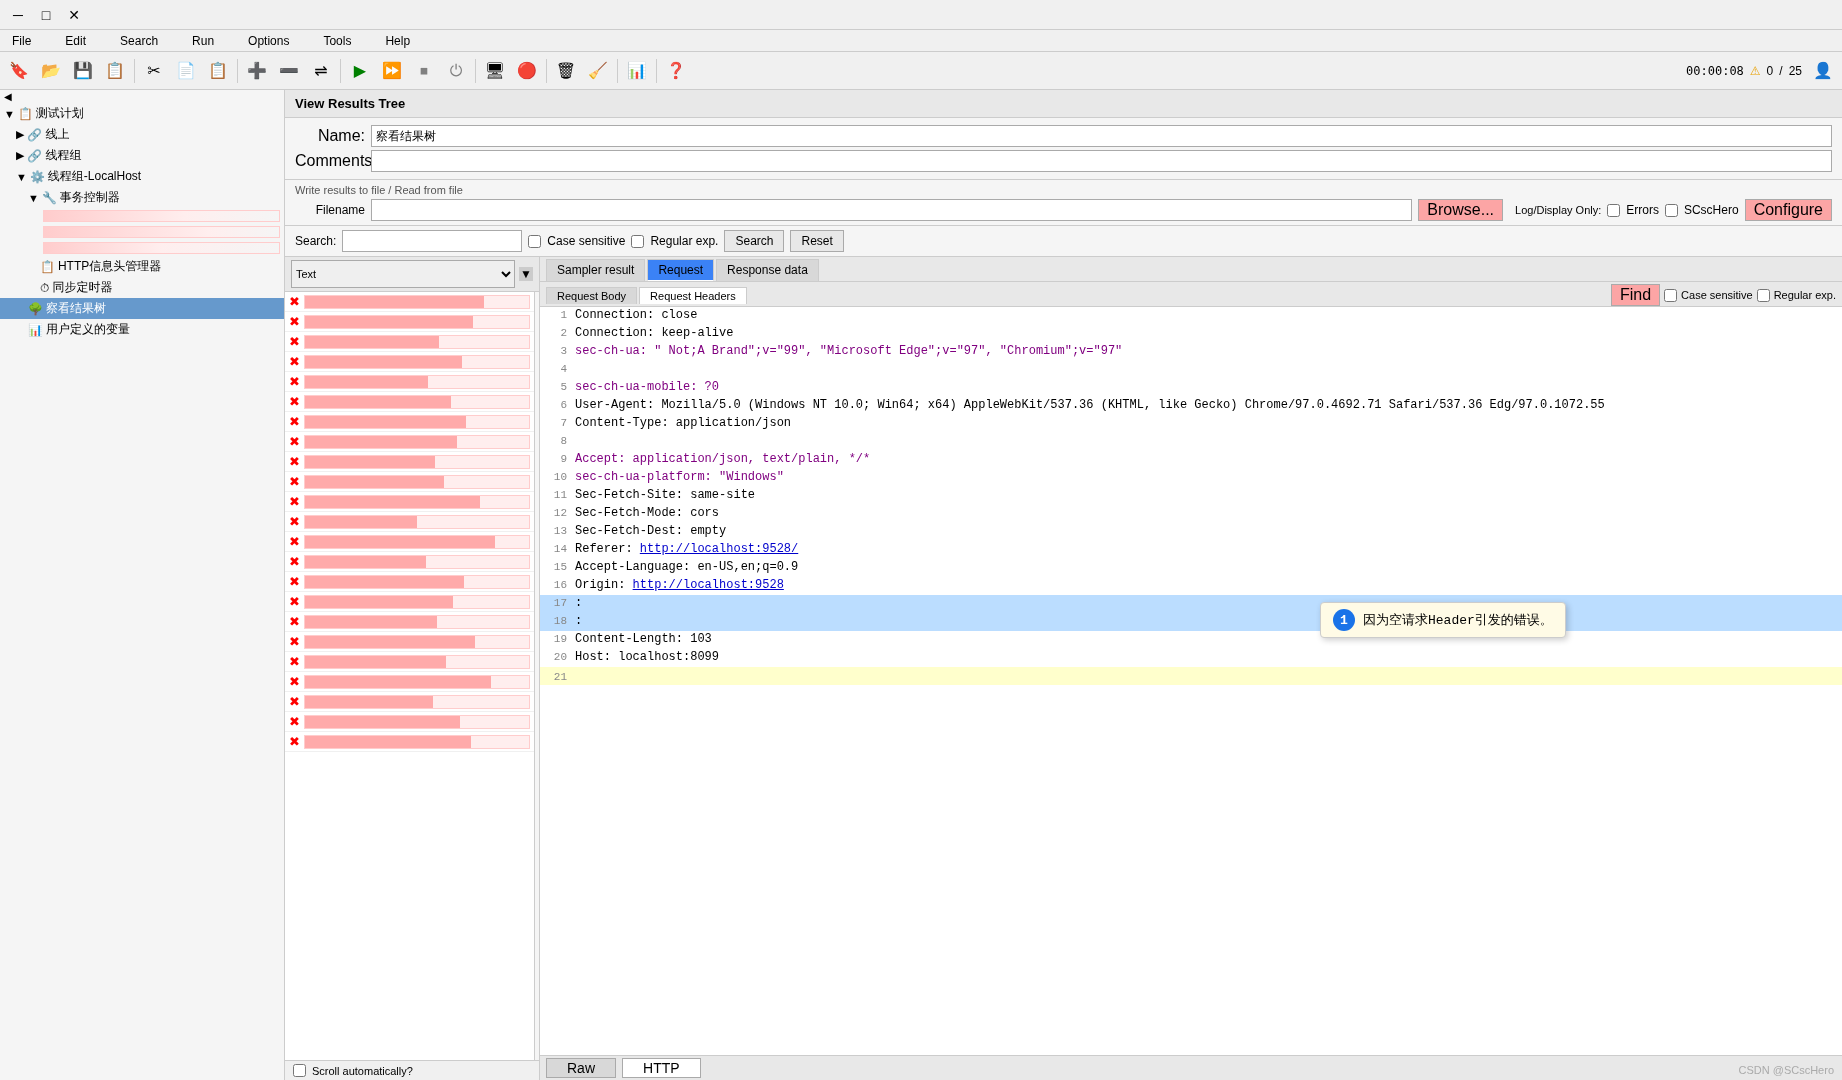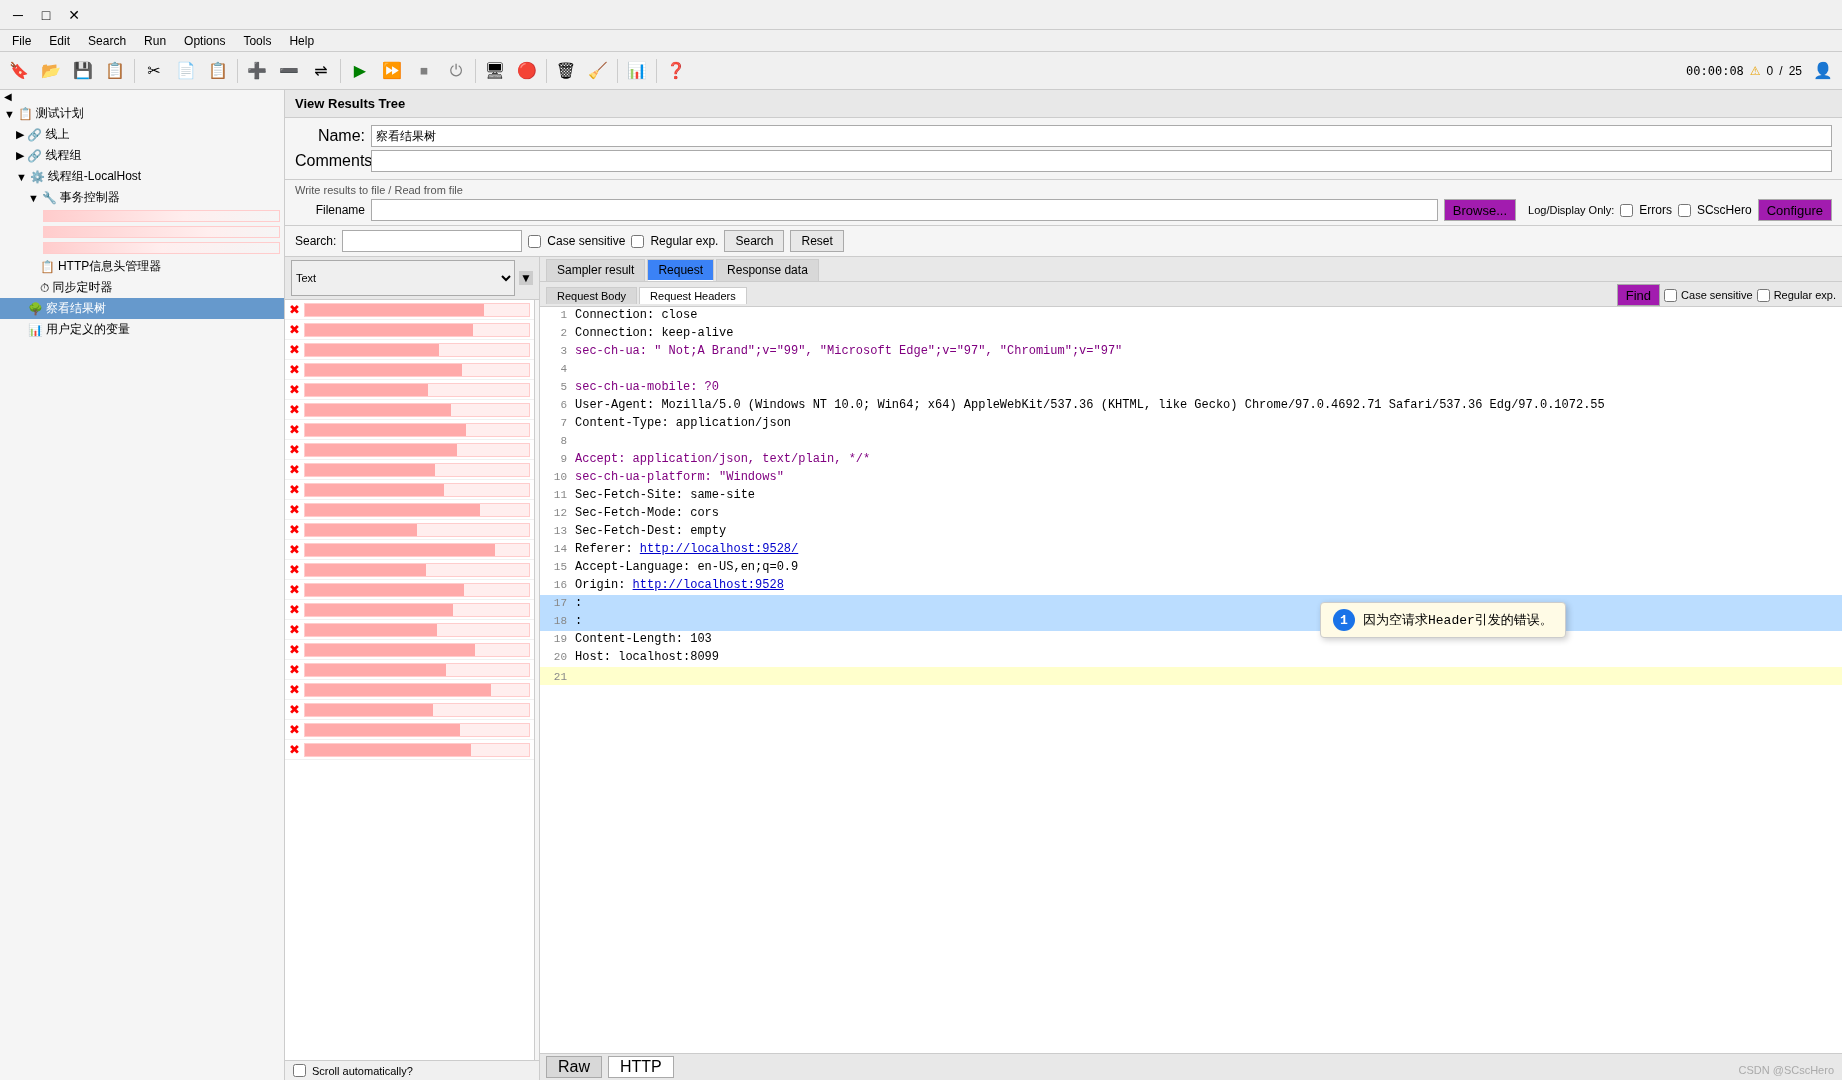--- a/index.html
+++ b/index.html
@@ -19,21 +19,21 @@
     #titlebar .win-btn { width: 20px; height: 20px; display: flex; align-items: center; justify-content: center; cursor: pointer; font-size: 14px; }
 
     
     #menubar {
       background: #f0f0f0;
       height: 22px;
       display: flex;
       align-items: center;
       padding: 0 4px;
       border-bottom: 1px solid #ccc;
-      gap: 2px;
+      gap: 18px;
     }
     .menu-item {
       padding: 2px 8px;
       cursor: pointer;
       font-size: 12px;
     }
 
     
     #toolbar {
       background: #f0f0f0;
@@ -138,23 +138,23 @@
       flex: 1;
       height: 22px;
       border: 1px solid #aaa;
       padding: 0 4px;
       font-size: 12px;
     }
     .btn {
       height: 22px;
       padding: 0 8px;
       border: 1px solid #aaa;
-      background: #a21caf;
+      background: #fca5a5;
       cursor: pointer;
-      font-size: 13px;
+      font-size: 16px;
     }
 
     
     .search-bar {
       display: flex;
       align-items: center;
       gap: 6px;
       padding: 4px 10px;
       background: #f5f5f5;
       border-bottom: 1px solid #ccc;
@@ -370,24 +370,24 @@
     
     .format-tabs {
       display: flex;
       align-items: center;
       background: #e8e8e8;
       border-top: 1px solid #ccc;
       padding: 2px 6px;
       gap: 6px;
     }
     .format-tab {
-      padding: 1px 11px;
+      padding: 1px 20px;
       border: 1px solid #aaa;
       background: #d8d8d8;
-      font-size: 16px;
+      font-size: 14px;
       cursor: pointer;
     }
     .format-tab.active { background: white; }
 
     
     .watermark {
       position: fixed;
       bottom: 4px;
       right: 8px;
       font-size: 11px;
@@ -581,21 +581,21 @@
       <input type="checkbox" style="">
       <span>Regular exp.</span>
       <button class="search-btn">Search</button>
       <button class="search-btn">Reset</button>
     </div>
 
     <div class="results-area">
 
       <div style="width:255px; display:flex; flex-direction:column; border-right:1px solid #ccc;">
         <div class="results-list-header">
-          <select style="flex:1; height:36px; font-size:11px;">
+          <select style="flex:1; height:28px; font-size:11px;">
             <option>Text</option>
           </select>
           <div style="width:14px; height:14px; margin-left:4px; background:#ccc; display:flex; align-items:center; justify-content:center; cursor:pointer;">▼</div>
         </div>
         <div class="results-list" style="flex:1; overflow-y:auto;">
 
           <div id="result-items-container">
               <div class="result-item">
     <span class="result-icon" style="color:red; font-size:13px;">✖</span>
     <div class="result-bar-area">

